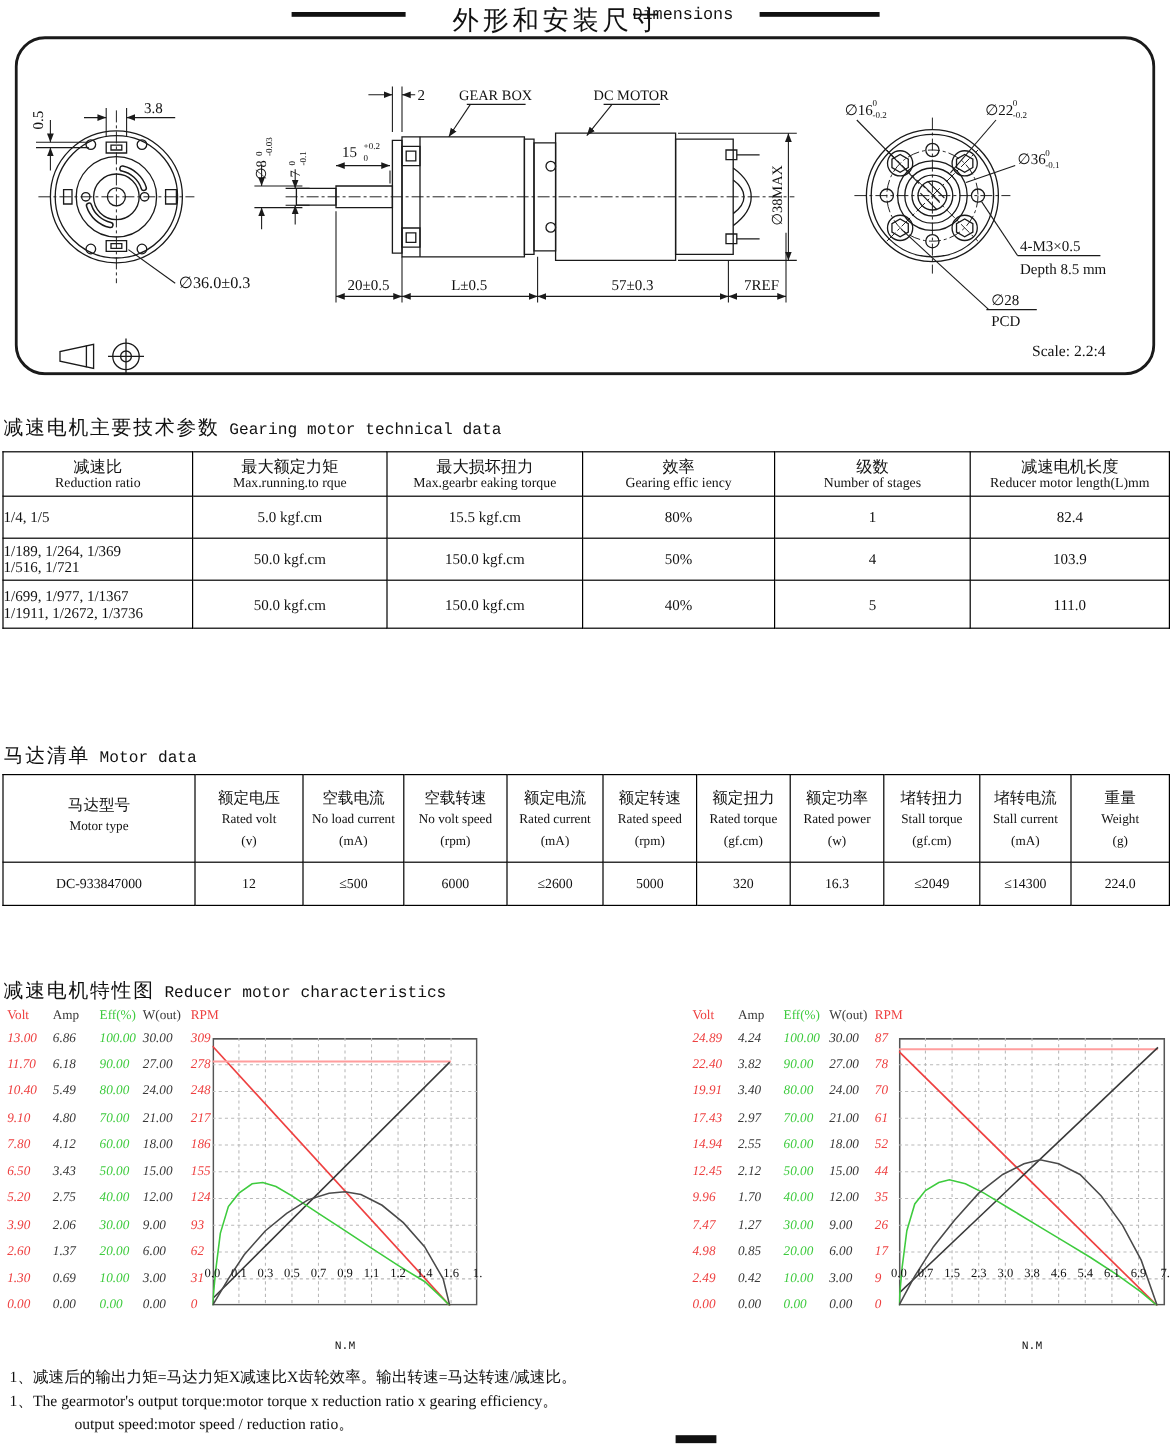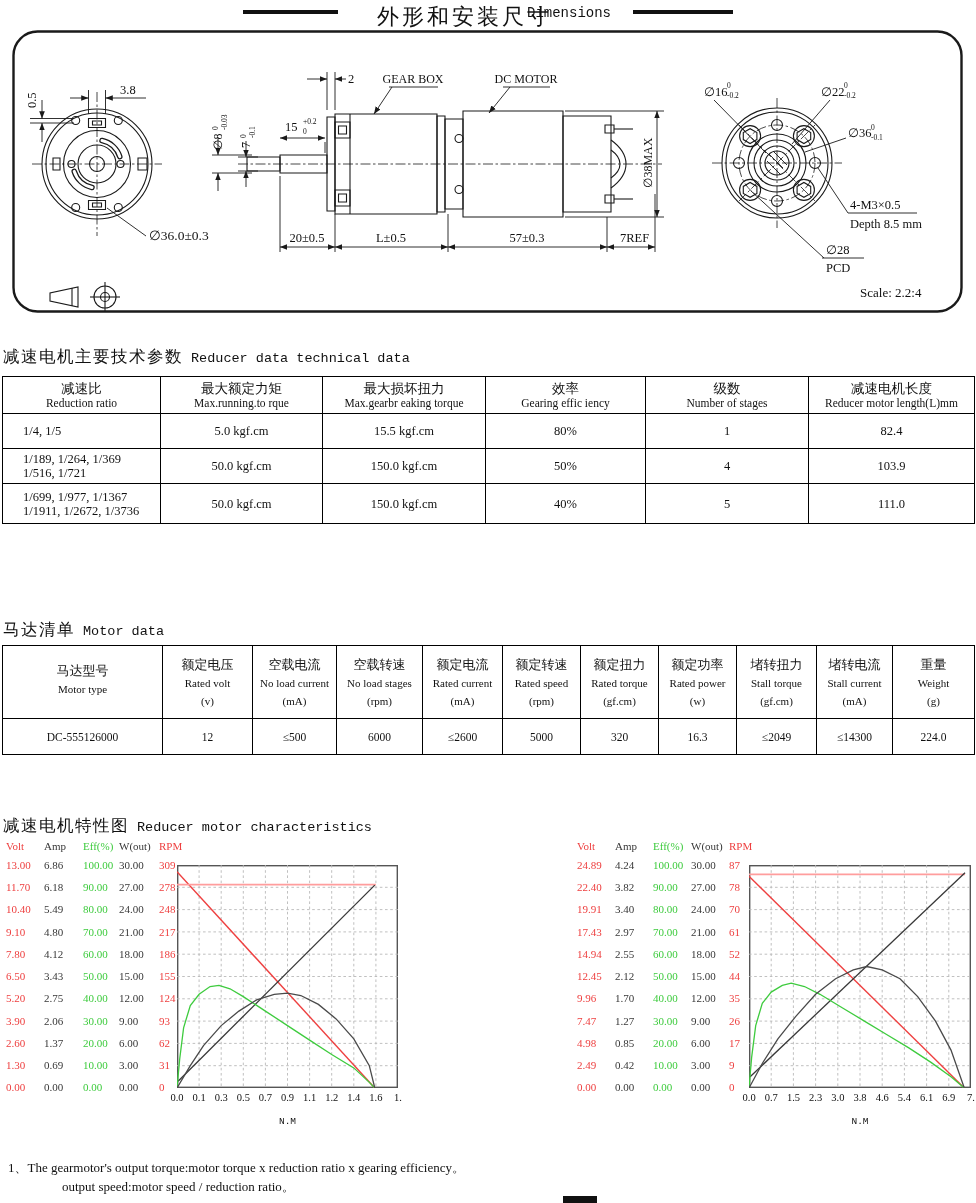--- a/index.html
+++ b/index.html
@@ -26,39 +26,39 @@
   .sec .cn{font-size:16.5px;letter-spacing:1.5px;}
   .sec .en{font-size:13.5px;margin-left:8px;font-family:"Liberation Mono",monospace;}
   
   table{border-collapse:collapse;table-layout:fixed;position:absolute;left:2px;}
   td,th{border:1.2px solid #000;font-weight:normal;padding:0;overflow:hidden;}
   .t1{width:972px;top:376px;}
   .t1 th{height:36px;}
   .t1 td{font-size:12.5px;text-align:center;white-space:pre-line;line-height:14px;}
   .t1 tbody tr{height:35px;}
   .t1 tbody tr:last-child{height:40px;}
-  .t1 td:first-child{text-align:left;padding-left:20px;}
+  .t1 td:first-child{text-align:left;padding-left:0;}
   .th-cn{font-size:13.5px;line-height:16px;}
   .th-en{font-size:11.5px;line-height:13px;font-family:"Liberation Serif",serif;}
   .t2{width:972px;top:645px;}
   .t2 th{height:72px;vertical-align:middle;}
   .t2 th .th-cn{font-size:13px;line-height:15px;margin-bottom:5px;}
   .t2 th .th-en{font-size:11px;line-height:12px;margin-bottom:6px;}
   .th-unit{font-size:11px;line-height:12px;}
   .t2 td{height:35px;font-size:11.5px;text-align:center;}
   
   .cred{color:#ee4040;}.cgreen{color:#3ecb3e;}.cdark{color:#383838;}
   .scale-head,.scale-rows{position:absolute;font-size:11px;}
   .scale-head{display:grid;height:13px;line-height:13px;}
   .grid-l{grid-template-columns:38px 39px 36px 40px auto;}
   .grid-r{grid-template-columns:38px 38px 38px 38px auto;}
   .scale-rows .crow{display:grid;height:22.27px;line-height:22.27px;}
-  .scale-rows{top:853.8px;}
+  .scale-rows{top:853.8px;font-style:italic;}
   .plot{position:absolute;top:865px;}
-  .xticks{position:absolute;top:1092px;display:flex;font-size:10.5px;}
+  .xticks{position:absolute;top:1056px;display:flex;font-size:10.5px;}
   .xticks span{flex:1;text-align:center;}
   .xlab{position:absolute;top:1116px;text-align:center;font-size:9.5px;font-family:"Liberation Mono",monospace;}
   
   .note{position:absolute;font-size:13px;white-space:nowrap;}
   .pagemark{position:absolute;left:563px;top:1196px;width:34px;height:7px;background:#111;}
 </style>
 </head>
 <body>
 
 <div class="sheet">
@@ -265,21 +265,21 @@
       <line x1="60" y1="258" x2="60" y2="276" class="s"></line>
       <circle cx="93" cy="267" r="11" class="s"></circle>
       <circle cx="93" cy="267" r="4.5" class="s"></circle>
       <line x1="78" y1="267" x2="108" y2="267" class="s"></line>
       <line x1="93" y1="252" x2="93" y2="282" class="s"></line>
     </g>
     <text x="848" y="267" class="dt" style="font-size:13px">Scale:  2.2:4</text>
   </svg>
 
   <div class="sec" style="top:346px;">
-    <span class="cn">减速电机主要技术参数</span><span class="en">Reducer data technical data</span>
+    <span class="cn">减速电机主要技术参数</span><span class="en">Gearing motor technical data</span>
   </div>
   <table class="t1">
     <colgroup>
         <col style="width:158px">
         <col style="width:162px">
         <col style="width:163px">
         <col style="width:160px">
         <col style="width:163px">
         <col style="width:166px">
       </colgroup>
@@ -385,21 +385,21 @@
           </th>
 
           <th>
             <div class="th-cn">空载电流</div>
             <div class="th-en">No load current</div>
             <div class="th-unit">(mA)</div>
           </th>
 
           <th>
             <div class="th-cn">空载转速</div>
-            <div class="th-en">No load stages</div>
+            <div class="th-en">No volt speed</div>
             <div class="th-unit">(rpm)</div>
           </th>
 
           <th>
             <div class="th-cn">额定电流</div>
             <div class="th-en">Rated current</div>
             <div class="th-unit">(mA)</div>
           </th>
 
           <th>
@@ -435,21 +435,21 @@
           <th>
             <div class="th-cn">重量</div>
             <div class="th-en">Weight</div>
             <div class="th-unit">(g)</div>
           </th>
         </tr>
     </thead>
     <tbody>
 
         <tr>
-          <td>DC-555126000</td>
+          <td>DC-933847000</td>
           <td>12</td>
           <td>≤500</td>
           <td>6000</td>
           <td>≤2600</td>
           <td>5000</td>
           <td>320</td>
           <td>16.3</td>
           <td>≤2049</td>
           <td>≤14300</td>
           <td>224.0</td>
@@ -733,16 +733,17 @@
       <span>3.0</span>
       <span>3.8</span>
       <span>4.6</span>
       <span>5.4</span>
       <span>6.1</span>
       <span>6.9</span>
       <span>7.</span>
     </div>
   <div class="xlab" style="left:749px;width:222px;">N.M</div>
 
+  <div class="note" style="left:8px;top:1139px;">1、减速后的输出力矩=马达力矩X减速比X齿轮效率。输出转速=马达转速/减速比。</div>
   <div class="note" style="left:8px;top:1159px;text-align:right;">1、The gearmotor's  output torque:motor torque x reduction ratio x gearing efficiency。</div>
   <div class="note" style="left:34px;top:1178px;margin-left:28px;">output speed:motor speed / reduction ratio。</div>
   <div class="pagemark"></div>
 </div>
 
 </body></html>

